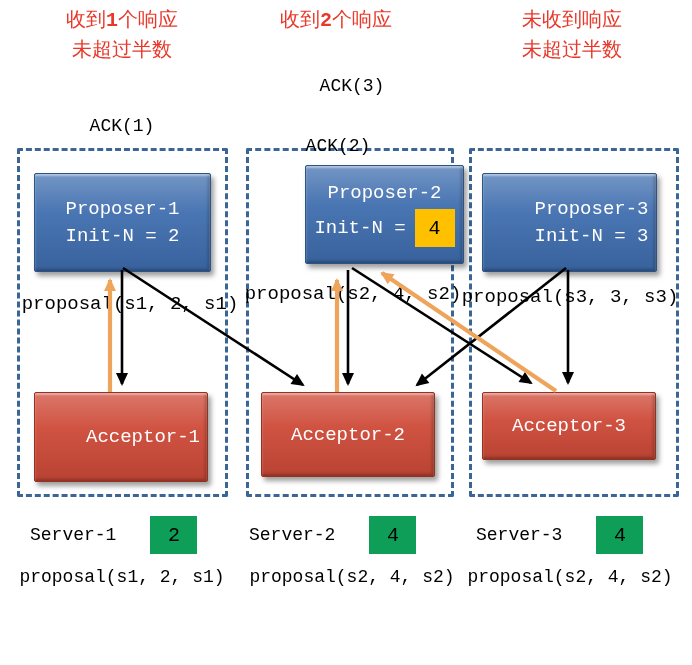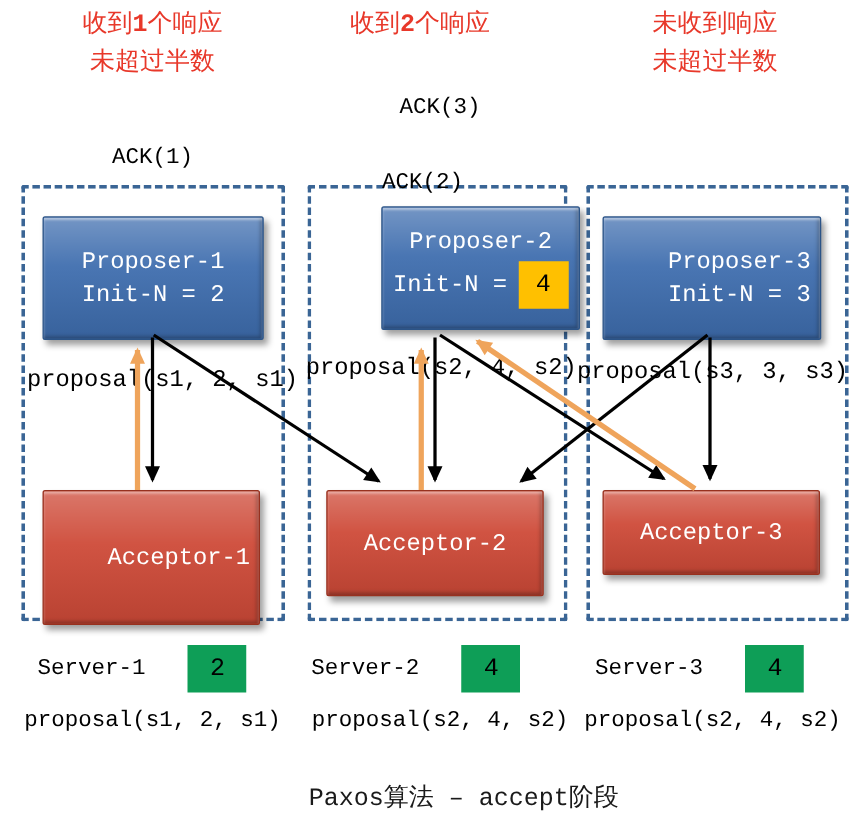--- a/index.html
+++ b/index.html
@@ -160,21 +160,21 @@
   </div>
   <div class="abs node proposer" style="left:482px; top:173px; width:175px; height:99px;padding-left:44px;">
     <div>Proposer-3</div>
     <div>Init-N = 3</div>
   </div>
 
   <div class="abs proposal-label" style="left:20px;  top:293px;">proposal(s1, 2, s1)</div>
   <div class="abs proposal-label" style="left:243px; top:283px;">proposal(s2, 4, s2)</div>
   <div class="abs proposal-label" style="left:460px; top:286px;">proposal(s3, 3, s3)</div>
 
-  <div class="abs node acceptor" style="left:34px;  top:392px; width:174px; height:108px;padding-left:44px;">
+  <div class="abs node acceptor" style="left:34px;  top:392px; width:174px; height:90px;padding-left:44px;">
     <div>Acceptor-1</div>
   </div>
   <div class="abs node acceptor" style="left:261px; top:392px; width:174px; height:85px;">
     <div>Acceptor-2</div>
   </div>
   <div class="abs node acceptor" style="left:482px; top:392px; width:174px; height:68px;">
     <div>Acceptor-3</div>
   </div>
 
   <div class="abs server-row" style="left:30px; top:516px;">
@@ -187,21 +187,20 @@
   </div>
   <div class="abs server-row" style="left:476px; top:516px;">
     <span class="server-name">Server-3</span>
     <span class="accepted-chip">4</span>
   </div>
 
   <div class="abs bottom-proposal" style="left:12px;  top:567px;">proposal(s1, 2, s1)</div>
   <div class="abs bottom-proposal" style="left:242px; top:567px;">proposal(s2, 4, s2)</div>
   <div class="abs bottom-proposal" style="left:460px; top:567px;">proposal(s2, 4, s2)</div>
 
-  <div class="abs diagram-title">Paxos算法 – accept阶段</div>
 
   <svg class="arrows" width="692" height="665" viewBox="0 0 692 665" xmlns="http://www.w3.org/2000/svg">
     <defs>
       <marker id="arrowhead-black" markerUnits="userSpaceOnUse" markerWidth="16" markerHeight="14" refX="12" refY="7" orient="auto">
         <path d="M1,1 L14,7 L1,13 Z" fill="#000000"></path>
       </marker>
       <marker id="arrowhead-orange" markerUnits="userSpaceOnUse" markerWidth="16" markerHeight="14" refX="12" refY="7" orient="auto">
         <path d="M1,1 L14,7 L1,13 Z" fill="#efa45b"></path>
       </marker>
     </defs>

